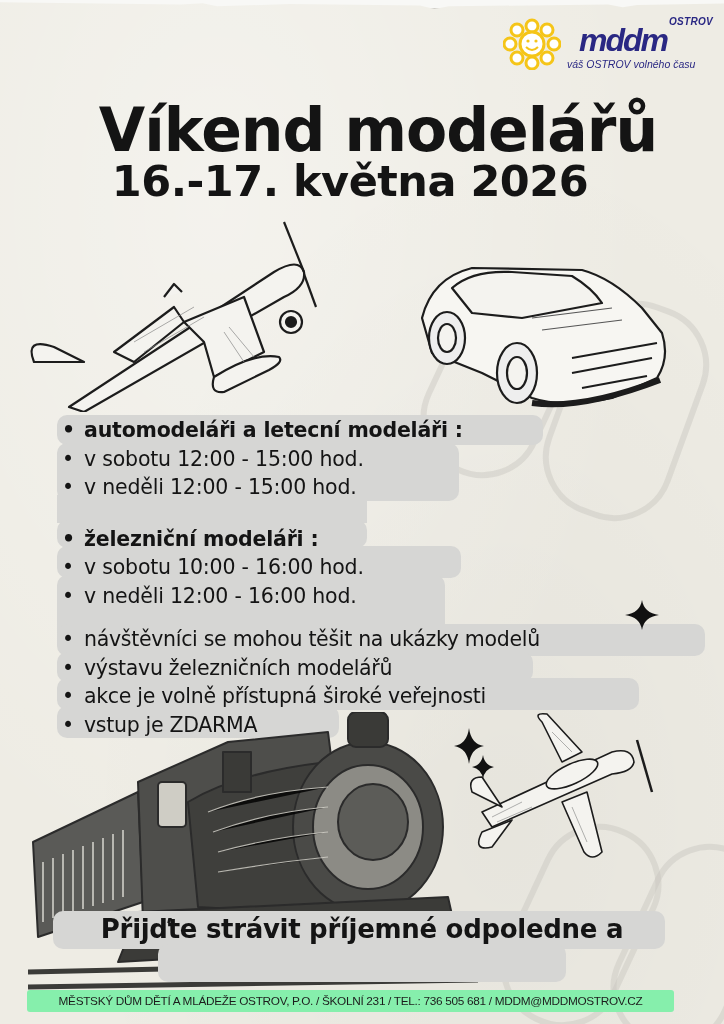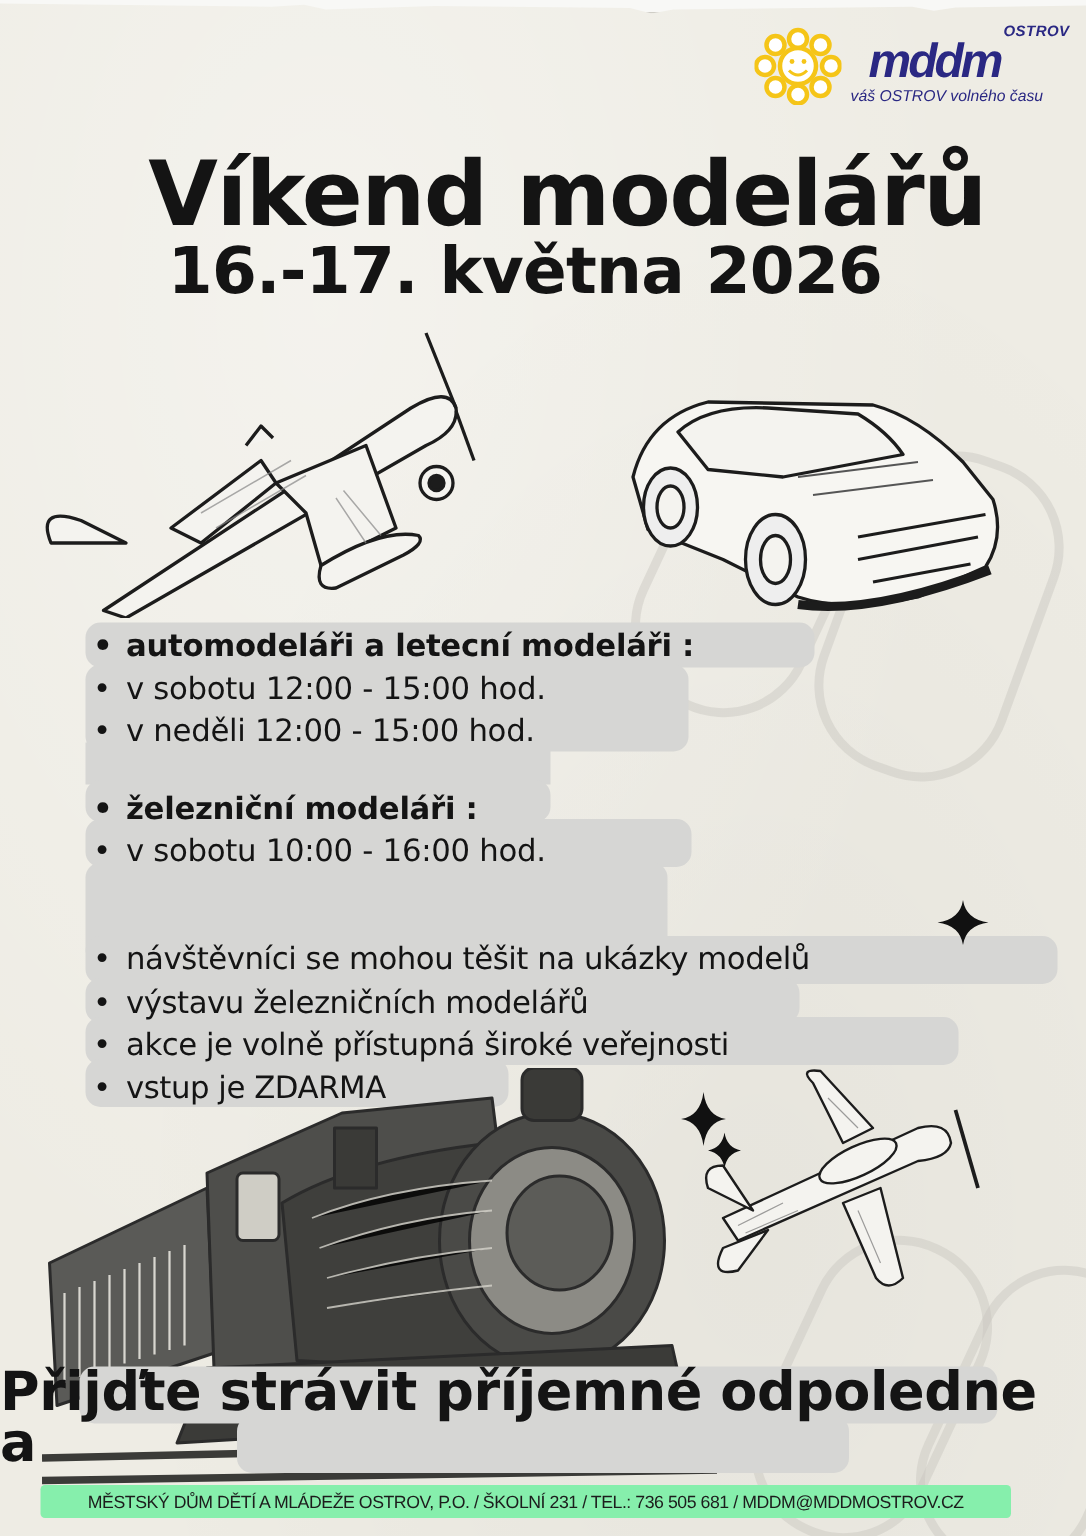--- a/index.html
+++ b/index.html
@@ -49,22 +49,22 @@
     .list { position:absolute; left:60px; margin:0; padding:0; list-style:none; }
     .list li { position:relative; padding-left:24px; white-space:nowrap; }
     .list li::before { content:"•"; position:absolute; left:2px; top:0; }
     .sched { top:416px; font-size:20.5px; line-height:28.5px; letter-spacing:-0.2px; }
     .sched li.bold { font-weight:bold; }
     .sched li.gap { height:23px; }
     .sched li.gap::before { content:""; }
     .info { top:625px; font-size:20.5px; line-height:28.5px; letter-spacing:-0.3px; }
 
     .cta {
-      position:absolute; left:0; top:912px; width:724px; 
-      font-size:36px; font-weight:bold; line-height:34px; letter-spacing:-0.3px;
+      position:absolute; left:0; top:912px; width:724px; text-align:center;
+      font-size:26px; font-weight:bold; line-height:34px; letter-spacing:-0.3px;
     }
     .footer {
       position:absolute; left:27px; top:990px; width:647px; height:22px;
       background:#86efac; border-radius:3px;
       font-family:"Liberation Sans", sans-serif;
       font-size:11.8px; line-height:22px; color:#1c1c1c; text-align:center; letter-spacing:-0.3px;
       white-space:nowrap; overflow:hidden;
     }
     .sparkle { position:absolute; }
   </style>
@@ -143,20 +143,21 @@
 <div class="hl" style="left:57px;top:546px;width:404px;height:32px;"></div>
 <div class="hl" style="left:57px;top:575px;width:388px;height:68px;"></div>
 
 <ul class="list sched">
   <li class="bold">automodeláři a letecní modeláři :</li>
   <li>v sobotu 12:00 - 15:00 hod.</li>
   <li>v neděli 12:00 - 15:00 hod.</li>
   <li class="gap"></li>
   <li class="bold">železniční modeláři :</li>
   <li>v sobotu 10:00 - 16:00 hod.</li>
+  <li>v neděli 12:00 - 16:00 hod.</li>
 </ul>
 
 <div class="hl" style="left:57px;top:624px;width:648px;height:32px;"></div>
 <div class="hl" style="left:57px;top:652px;width:476px;height:30px;"></div>
 <div class="hl" style="left:57px;top:678px;width:582px;height:32px;"></div>
 <div class="hl" style="left:57px;top:706px;width:282px;height:32px;"></div>
 
 <ul class="list info">
   <li>návštěvníci se mohou těšit na ukázky modelů</li>
   <li>výstavu železničních modelářů</li>

